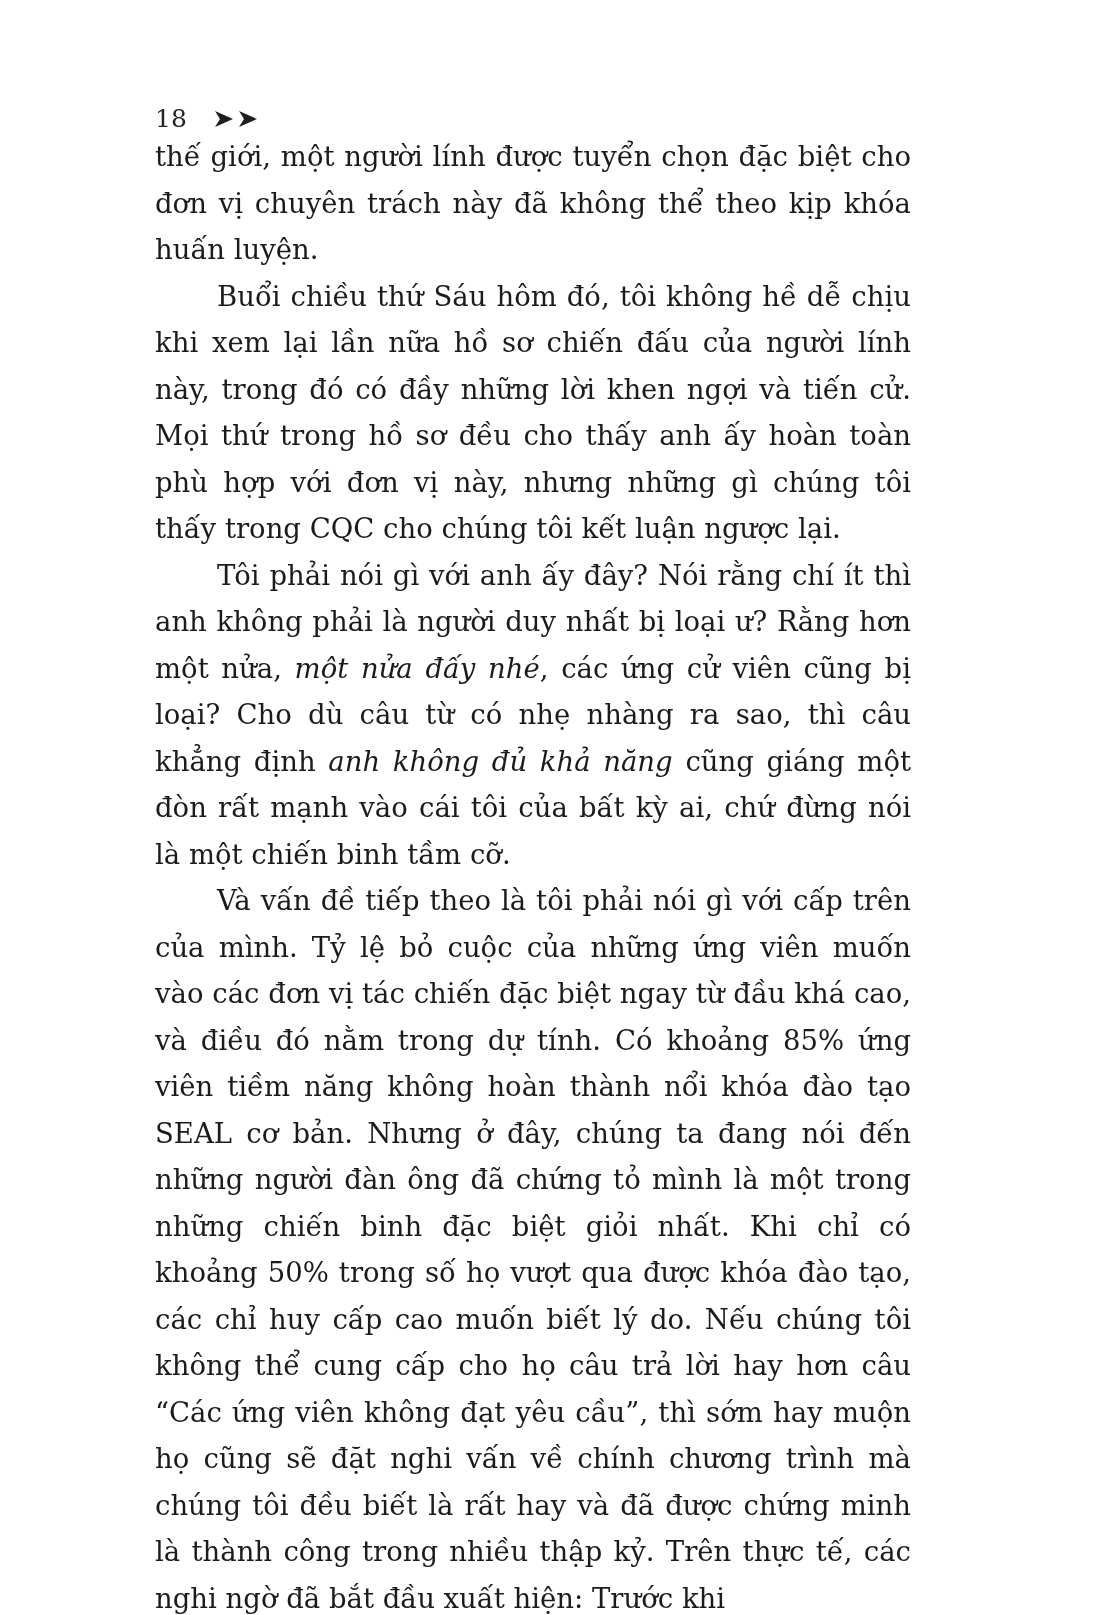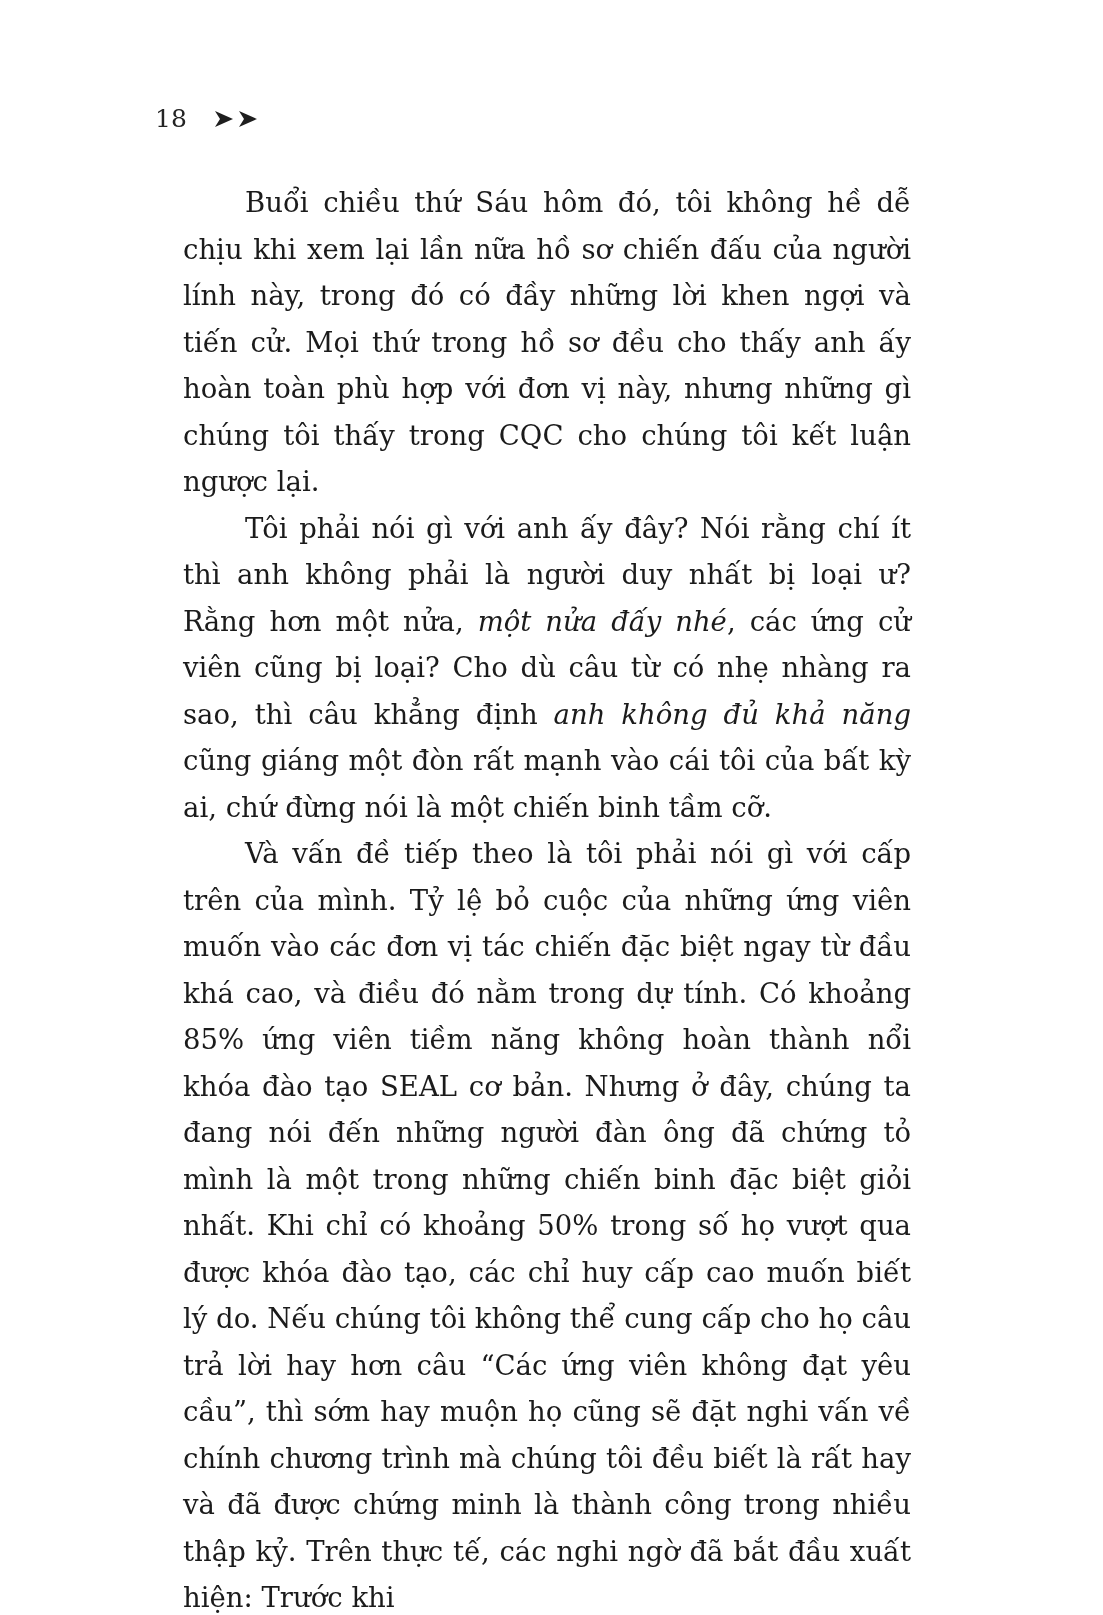--- a/index.html
+++ b/index.html
@@ -15,21 +15,20 @@
     width: 1103px;
     height: 1615px;
     background: #ffffff;
     padding: 104px 192px 40px 155px;
     color: #1b1b1b;
   }
   .page-header {
     display: flex;
     align-items: center;
     gap: 0;
-    margin-bottom: 46px;
   }
   .page-number {
     font-family: "DejaVu Serif", "Liberation Serif", serif;
     font-size: 25px;
     color: #242424;
     min-width: 42px;
   }
   .arrows {
     display: inline-flex;
     align-items: center;
@@ -52,38 +51,38 @@
     font-size: 27.5px;
     line-height: 46.5px;
     text-align: justify;
     color: #1b1b1b;
   }
   .para {
     margin: 0;
   }
   .para.indent {
     text-indent: 62px;
-    margin-left: 28px;
   }
   .para em {
     font-style: italic;
   }
 </style>
 </head>
 <body>
 
 <div class="page">
   <header class="page-header">
     <span class="page-number">18</span>
     <span class="arrows">
       <svg width="52" height="18" viewBox="0 0 52 18" aria-hidden="true">
         <polygon points="2,1 20,9 2,17 7,9" fill="#1e1e1e"></polygon>
         <polygon points="26,1 44,9 26,17 31,9" fill="#1e1e1e"></polygon>
       </svg>
     </span>
   </header>
 
   <main class="body-text">
+      <p class="para"><span>thế giới, một người lính được tuyển chọn đặc biệt cho đơn vị chuyên trách này đã không thể theo kịp khóa huấn luyện.</span></p>
       <p class="para indent"><span>Buổi chiều thứ Sáu hôm đó, tôi không hề dễ chịu khi xem lại lần nữa hồ sơ chiến đấu của người lính này, trong đó có đầy những lời khen ngợi và tiến cử. Mọi thứ trong hồ sơ đều cho thấy anh ấy hoàn toàn phù hợp với đơn vị này, nhưng những gì chúng tôi thấy trong CQC cho chúng tôi kết luận ngược lại.</span></p>
       <p class="para indent"><span>Tôi phải nói gì với anh ấy đây? Nói rằng chí ít thì anh không phải là người duy nhất bị loại ư? Rằng hơn một nửa, </span><em>một nửa đấy nhé</em><span>, các ứng cử viên cũng bị loại? Cho dù câu từ có nhẹ nhàng ra sao, thì câu khẳng định </span><em>anh không đủ khả năng</em><span> cũng giáng một đòn rất mạnh vào cái tôi của bất kỳ ai, chứ đừng nói là một chiến binh tầm cỡ.</span></p>
       <p class="para indent"><span>Và vấn đề tiếp theo là tôi phải nói gì với cấp trên của mình. Tỷ lệ bỏ cuộc của những ứng viên muốn vào các đơn vị tác chiến đặc biệt ngay từ đầu khá cao, và điều đó nằm trong dự tính. Có khoảng 85% ứng viên tiềm năng không hoàn thành nổi khóa đào tạo SEAL cơ bản. Nhưng ở đây, chúng ta đang nói đến những người đàn ông đã chứng tỏ mình là một trong những chiến binh đặc biệt giỏi nhất. Khi chỉ có khoảng 50% trong số họ vượt qua được khóa đào tạo, các chỉ huy cấp cao muốn biết lý do. Nếu chúng tôi không thể cung cấp cho họ câu trả lời hay hơn câu “Các ứng viên không đạt yêu cầu”, thì sớm hay muộn họ cũng sẽ đặt nghi vấn về chính chương trình mà chúng tôi đều biết là rất hay và đã được chứng minh là thành công trong nhiều thập kỷ. Trên thực tế, các nghi ngờ đã bắt đầu xuất hiện: Trước khi</span></p>
     </main>
 </div>
 
 </body></html>

